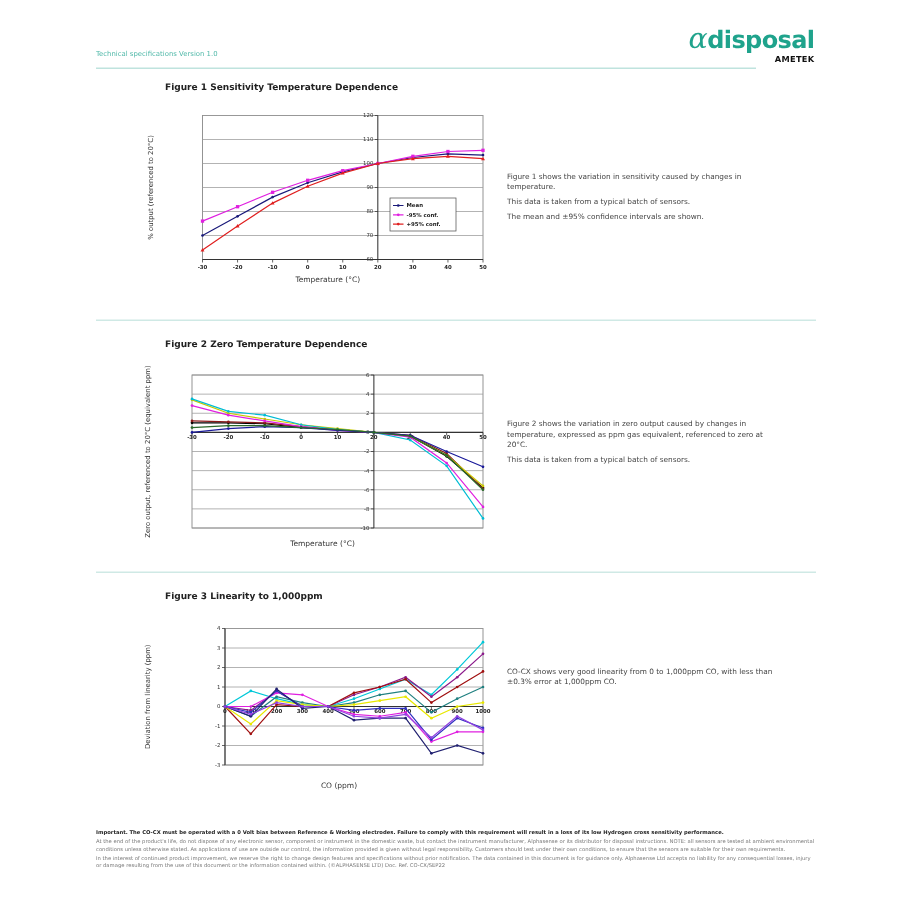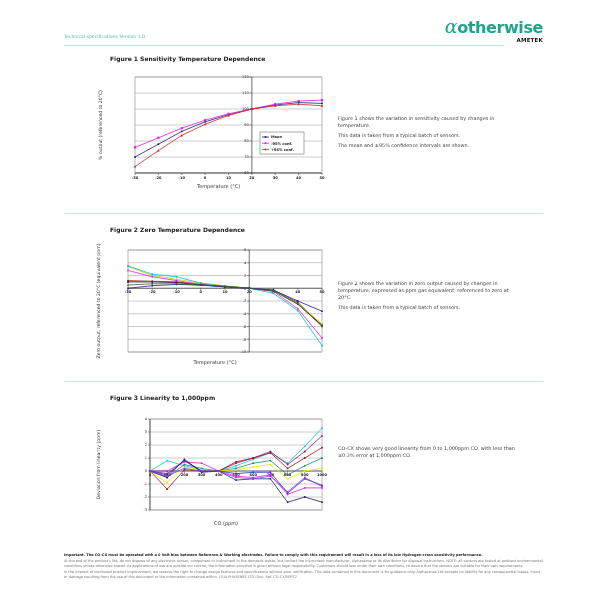--- a/index.html
+++ b/index.html
@@ -18,21 +18,21 @@
   .footer{left:64px;top:553px;width:480px;font-size:3.5px;line-height:4.7px;color:#777;}
   .footer .imp{color:#222;font-weight:bold;margin-bottom:1.5px;}
   .footer p{margin:0 0 1.5px 0;}
 </style>
 </head>
 <body>
 
 <div class="abs header-title">Technical specifications Version 1.0</div>
 <div class="abs header-rule"></div>
 <div class="abs logo">
-  <div class="logo-text"><span class="logo-alpha">α</span><span>otherwise</span></div>
+  <div class="logo-text"><span class="logo-alpha">α</span><span>disposal</span></div>
   <div class="logo-ametek">AMETEK</div>
 </div>
 
 <div class="abs fig-title" style="left:110px;top:55px;">Figure 1 Sensitivity Temperature Dependence</div>
 <svg class="abs" id="chart0" style="left:90px;top:70px;" width="245" height="130">
     <rect x="45" y="7" width="187" height="96" fill="#fff" stroke="#888" stroke-width="0.6"></rect>
     <line x1="45" x2="232" y1="103" y2="103" stroke="#999" stroke-width="0.5"></line>
     <line x1="45" x2="232" y1="87" y2="87" stroke="#999" stroke-width="0.5"></line>
     <line x1="45" x2="232" y1="71" y2="71" stroke="#999" stroke-width="0.5"></line>
     <line x1="45" x2="232" y1="55" y2="55" stroke="#999" stroke-width="0.5"></line>

